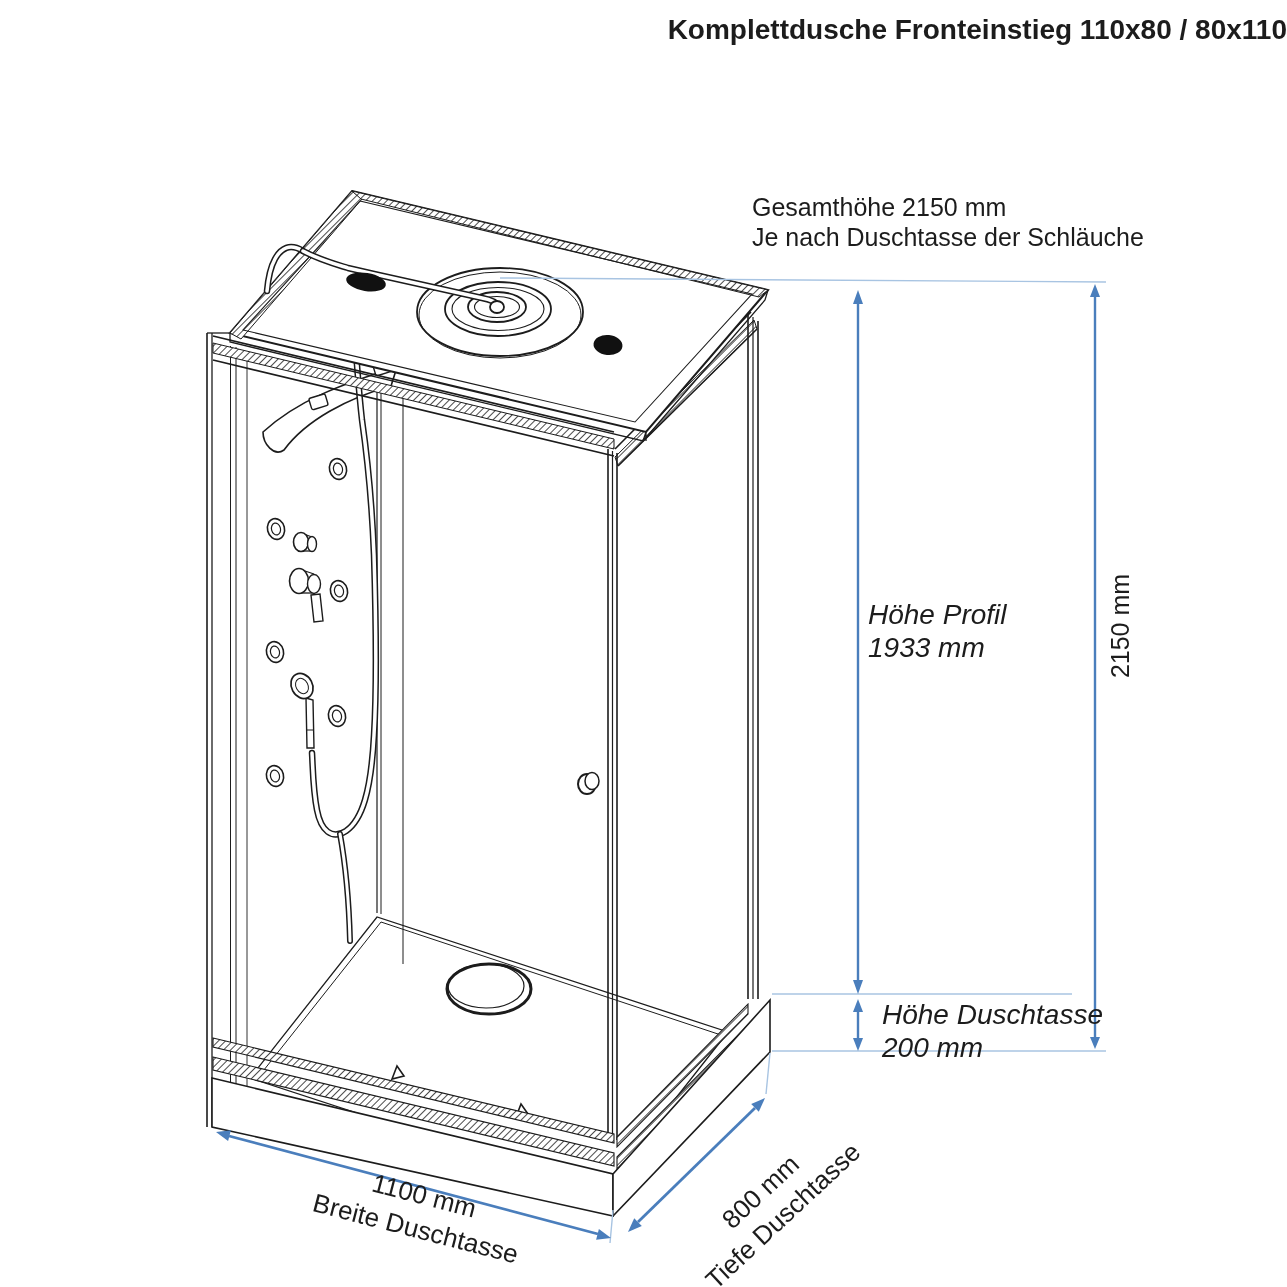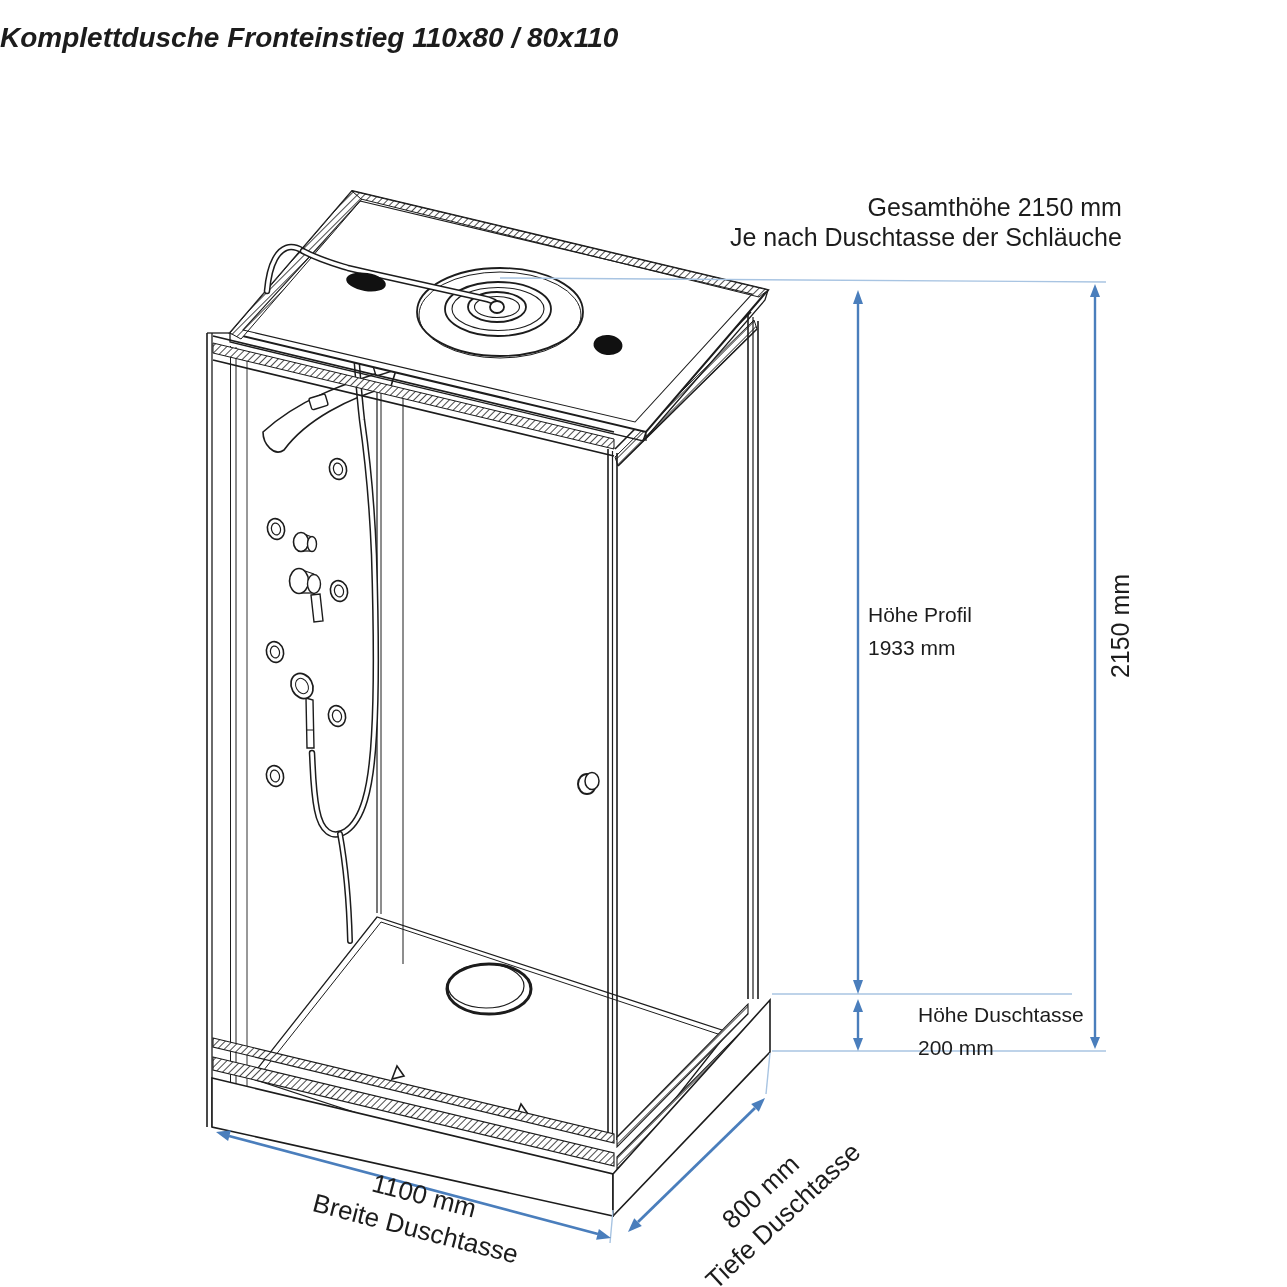--- a/index.html
+++ b/index.html
@@ -1,22 +1,22 @@
 <!DOCTYPE html>
 <html><head>
 <meta charset="utf-8">
 <style>
   html,body{margin:0;padding:0;background:#ffffff;}
   .page{position:relative;width:1287px;height:1287px;background:#ffffff;overflow:hidden;
         font-family:"Liberation Sans", sans-serif;color:#1c1c1c;}
-  .title{position:absolute;top:22px;left:0;width:1287px;text-align:left;
-         font-size:28px;font-weight:bold;letter-spacing:0px;font-style:italic;}
+  .title{position:absolute;top:14px;left:0;width:1287px;text-align:right;
+         font-size:28px;font-weight:bold;letter-spacing:0px;}
   svg{position:absolute;left:0;top:0;}
   .ann{position:absolute;font-size:25px;line-height:30px;white-space:nowrap;}
-  .ann2{position:absolute;font-size:21px;line-height:33px;white-space:nowrap;}
+  .ann2{position:absolute;font-size:28px;line-height:33px;white-space:nowrap;font-style:italic;}
   .vlabel{position:absolute;left:1120px;top:626px;font-size:25px;white-space:nowrap;
           transform:translate(-50%,-50%) rotate(-90deg);}
   .wlabel{position:absolute;left:420px;top:1212px;text-align:center;font-size:26px;line-height:34px;
           white-space:nowrap;transform:translate(-50%,-50%) rotate(14.5deg);}
   .dlabel{position:absolute;left:772px;top:1204px;text-align:center;font-size:26px;line-height:33px;
           white-space:nowrap;transform:translate(-50%,-50%) rotate(-43deg);}
 </style>
 </head>
 <body>
 
@@ -230,33 +230,33 @@
       </g>
 
       <g stroke="#4a7ebc" fill="#4a7ebc">
         <line x1="638" y1="1222" x2="755" y2="1108" stroke-width="2.8"></line>
         <polygon points="628,1232 641.8,1226.1 634.2,1218.3" stroke="none"></polygon>
         <polygon points="765,1098 758.8,1111.7 751.2,1103.9" stroke="none"></polygon>
       </g>
     </g>
   </svg>
 
-  <div class="ann" style="left:730px;top:192px;text-align:right;">
+  <div class="ann" style="left:752px;top:192px;">
     <div>Gesamthöhe 2150 mm</div>
     <div>Je nach Duschtasse der Schläuche</div>
   </div>
 
   <div class="ann2" style="left:868px;top:598px;">
     <div>Höhe Profil</div>
     <div>1933 mm</div>
   </div>
 
   <div class="vlabel">2150 mm</div>
 
-  <div class="ann2" style="left:882px;top:998px;margin-left:36px;">
+  <div class="ann2" style="left:882px;top:998px;">
     <div>Höhe Duschtasse</div>
     <div>200 mm</div>
   </div>
 
   <div class="wlabel">
     <div>1100 mm</div>
     <div>Breite Duschtasse</div>
   </div>
 
   <div class="dlabel">

